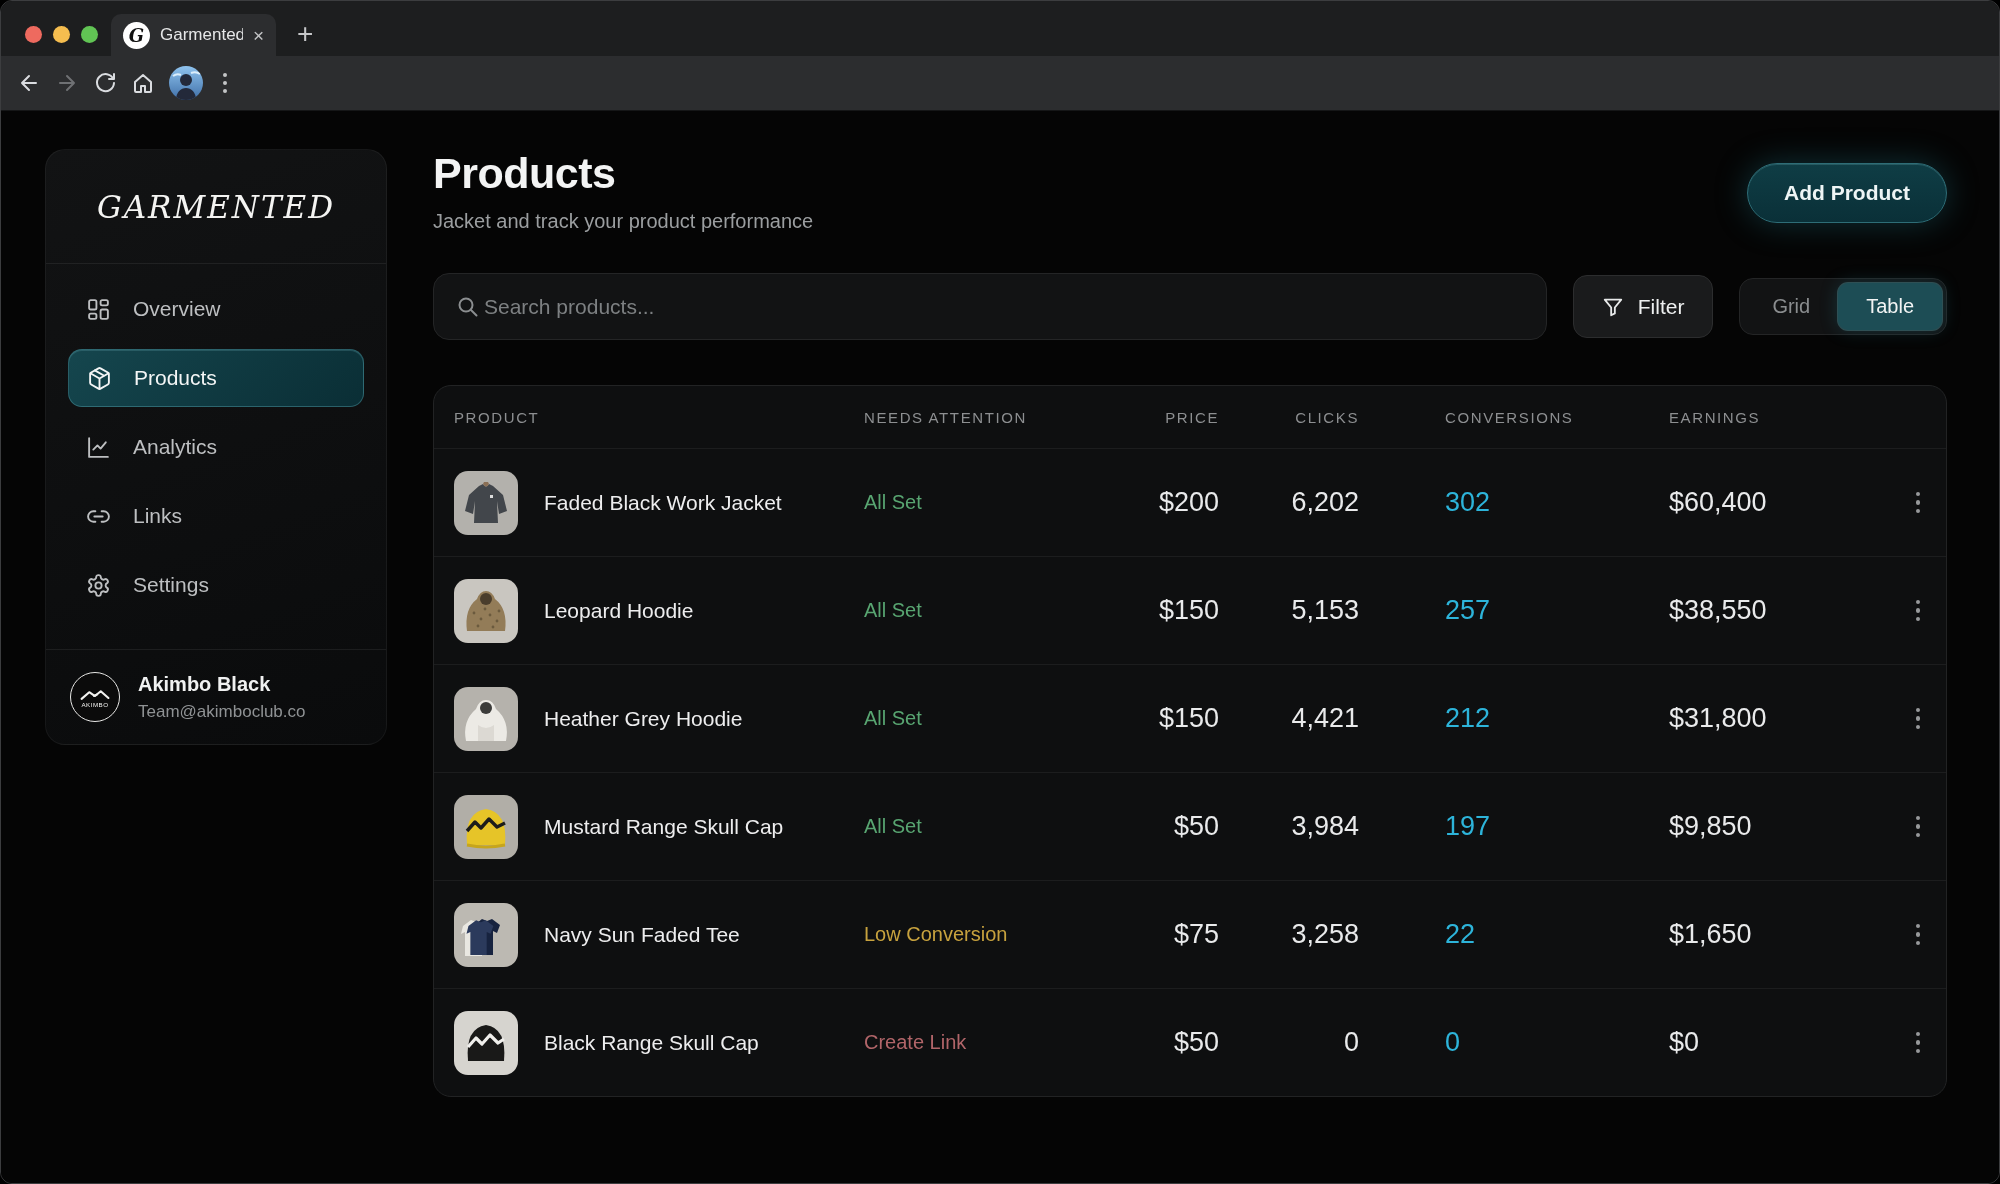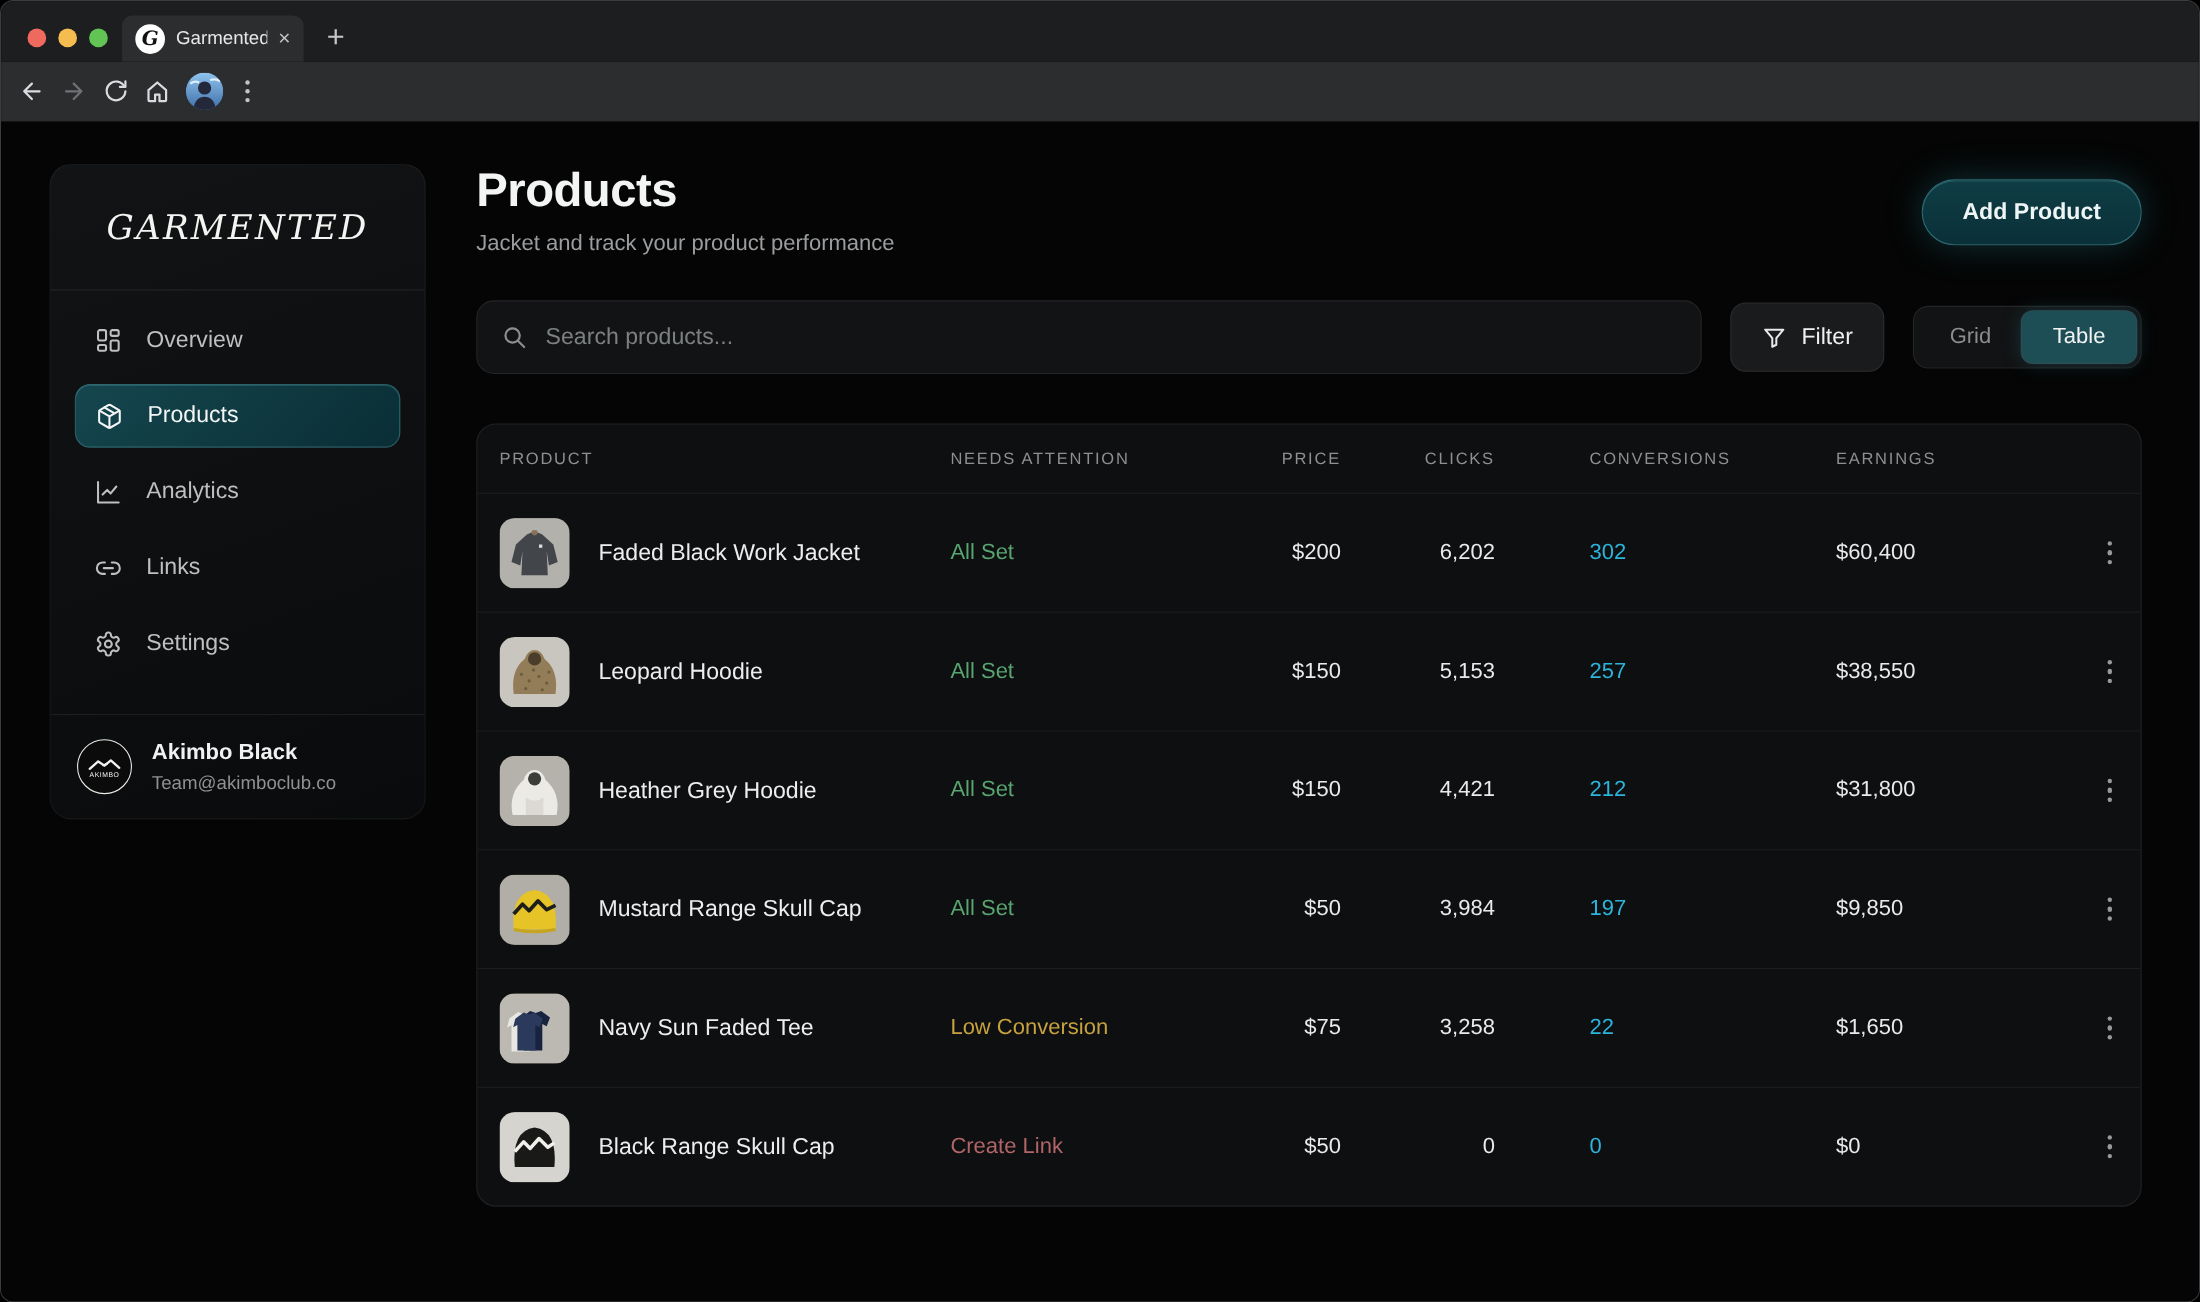--- a/index.html
+++ b/index.html
@@ -50,21 +50,21 @@
   .acct-name { color:#f0f1f1; font-size:20px; font-weight:700; }
   .acct-email { color:#8f9294; font-size:17px; margin-top:6px; }
 
   .main { position:absolute; left:432px; top:38px; right:52px; }
   .page-head { display:flex; justify-content:space-between; align-items:flex-start; }
   .page-title { color:#f3f4f4; font-size:43px; font-weight:700; letter-spacing:-0.5px; }
   .page-sub { color:#9b9ea0; font-size:20px; margin-top:12px; }
   .add-btn { margin-top:14px; height:60px; padding:0 36px; border-radius:30px; background:linear-gradient(180deg,#0f3d45 0%,#0a3038 100%); border:1.5px solid #2e6d77; color:#eef5f5; font-size:21px; font-weight:600; display:flex; align-items:center; box-shadow:0 0 32px rgba(35,130,145,0.35), inset 0 1px 0 rgba(150,220,230,0.18); }
 
   .controls { display:flex; align-items:center; margin-top:40px; gap:26px; }
-  .search { flex:1; height:67px; background:#121314; border:1px solid #242526; border-radius:16px; display:flex; align-items:center; padding:0 22px; gap:16px; }
+  .search { flex:1; height:67px; background:#121314; border:1px solid #242526; border-radius:16px; display:flex; align-items:center; padding:0 22px; gap:4px; }
   .search svg { width:24px; height:24px; stroke:#8b8e90; fill:none; stroke-width:2; stroke-linecap:round; flex:none; }
   .search input { background:transparent; border:none; outline:none; color:#d8dadb; font-size:21px; width:100%; font-family:inherit; }
   .search input::placeholder { color:#7d8082; }
   .filter-btn { height:63px; padding:0 28px; background:#1a1b1c; border:1px solid #2c2d2e; border-radius:14px; display:flex; align-items:center; gap:14px; color:#eef0f0; font-size:21px; font-weight:500; }
   .filter-btn svg { width:22px; height:22px; stroke:#e8eaea; fill:none; stroke-width:2; stroke-linejoin:round; }
   .toggle { height:57px; background:#121314; border:1px solid #242526; border-radius:14px; padding:4px; display:flex; align-items:stretch; }
   .toggle .seg { padding:0 28px; display:flex; align-items:center; font-size:20px; color:#8a8d8f; border-radius:10px; }
   .toggle .seg.active { background:#1d4d55; color:#f2f4f4; box-shadow:0 0 0 1px rgba(120,200,210,0.28), 0 0 18px rgba(35,130,145,0.3); }
 
   .table-card { margin-top:45px; background:#0e0f10; border:1px solid #222324; border-radius:18px; overflow:hidden; }
@@ -75,21 +75,21 @@
   .c-conv { padding-left:86px; }
   .tbody-row { height:108px; border-top:1px solid #1c1d1e; }
   .prod-cell { display:flex; align-items:center; gap:26px; }
   .thumb { width:64px; height:64px; border-radius:14px; overflow:hidden; flex:none; }
   .thumb svg { width:64px; height:64px; display:block; }
   .prod-name { color:#ededee; font-size:21px; font-weight:500; }
   .status { font-size:20px; }
   .status-ok { color:#58a571; }
   .status-warn { color:#c7a23e; }
   .status-link { color:#b16569; }
-  .num { color:#e9eaeb; font-size:20px; }
+  .num { color:#e9eaeb; font-size:27px; }
   .conv { color:#2db4da; }
   .rowkebab { display:flex; flex-direction:column; gap:4px; align-items:center; justify-self:end; padding:6px; }
   .rowkebab i { width:4.5px; height:4.5px; border-radius:50%; background:#97999b; display:block; }
 </style>
 </head>
 <body>
 
 <div class="window">
 
   <div class="tabstrip">

